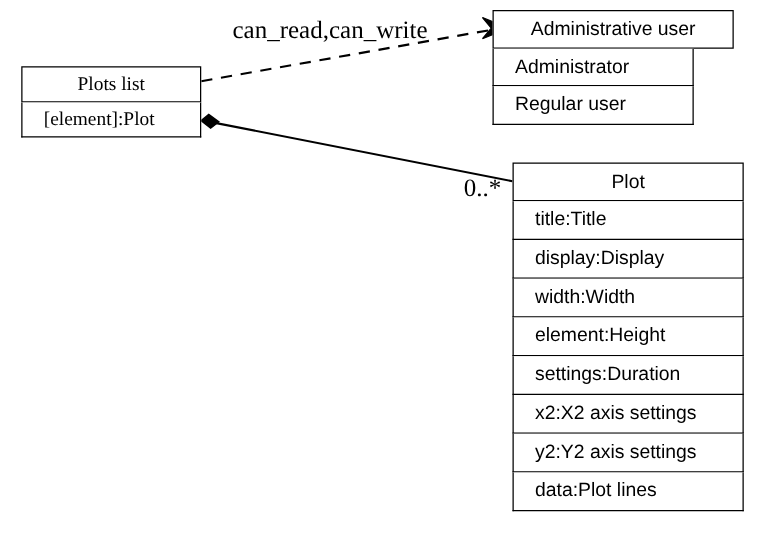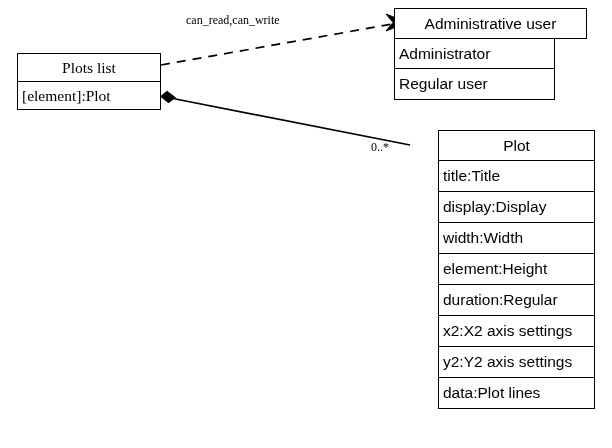--- a/index.html
+++ b/index.html
@@ -36,21 +36,21 @@
     overflow: hidden;
   }
   .row + .row {
     border-top-width: 0;
   }
   .row.header {
     justify-content: center;
   }
   .row.attr {
     justify-content: flex-start;
-    padding-left: 4px;
+    padding-left: 17px;
   }
 
   
   #plots-list-box {
     left: 17px;
     top: 53px;
     width: 144px;
     font-family: Liberation Serif, serif;
   }
   #plots-list-box .row { height: 28.5px; }
@@ -63,36 +63,36 @@
   }
   #admin-user-box .row { height: 30.5px; }
   #admin-user-box .row.narrow { width: 161px; }
 
   
   #plot-box {
     left: 410px;
     top: 130px;
     width: 185px;
   }
-  #plot-box .row { height: 31px; margin-left: 28px; }
+  #plot-box .row { height: 31px; }
 
   
   .edge-svg {
     position: absolute;
     left: 0;
     top: 0;
     width: 612px;
     height: 448px;
     pointer-events: none;
     overflow: visible;
   }
   .edge-label {
     position: absolute;
     font-family: "Liberation Serif", serif;
-    font-size: 12px;
+    font-size: 20px;
     color: #000000;
     white-space: nowrap;
     line-height: 1;
   }
   #dependency-label {
     left: 186px;
     top: 14px;
   }
   #multiplicity-label {
     left: 371px;
@@ -131,19 +131,19 @@
     <div class="row attr narrow">Administrator</div>
     <div class="row attr narrow">Regular user</div>
   </div>
 
   <div class="umlbox" id="plot-box">
     <div class="row header">Plot</div>
     <div class="row attr">title:Title</div>
     <div class="row attr">display:Display</div>
     <div class="row attr">width:Width</div>
     <div class="row attr">element:Height</div>
-    <div class="row attr">duration:Regular</div>
+    <div class="row attr">settings:Duration</div>
     <div class="row attr">x2:X2 axis settings</div>
     <div class="row attr">y2:Y2 axis settings</div>
     <div class="row attr">data:Plot lines</div>
   </div>
 
 </div>
 
 </body></html>

